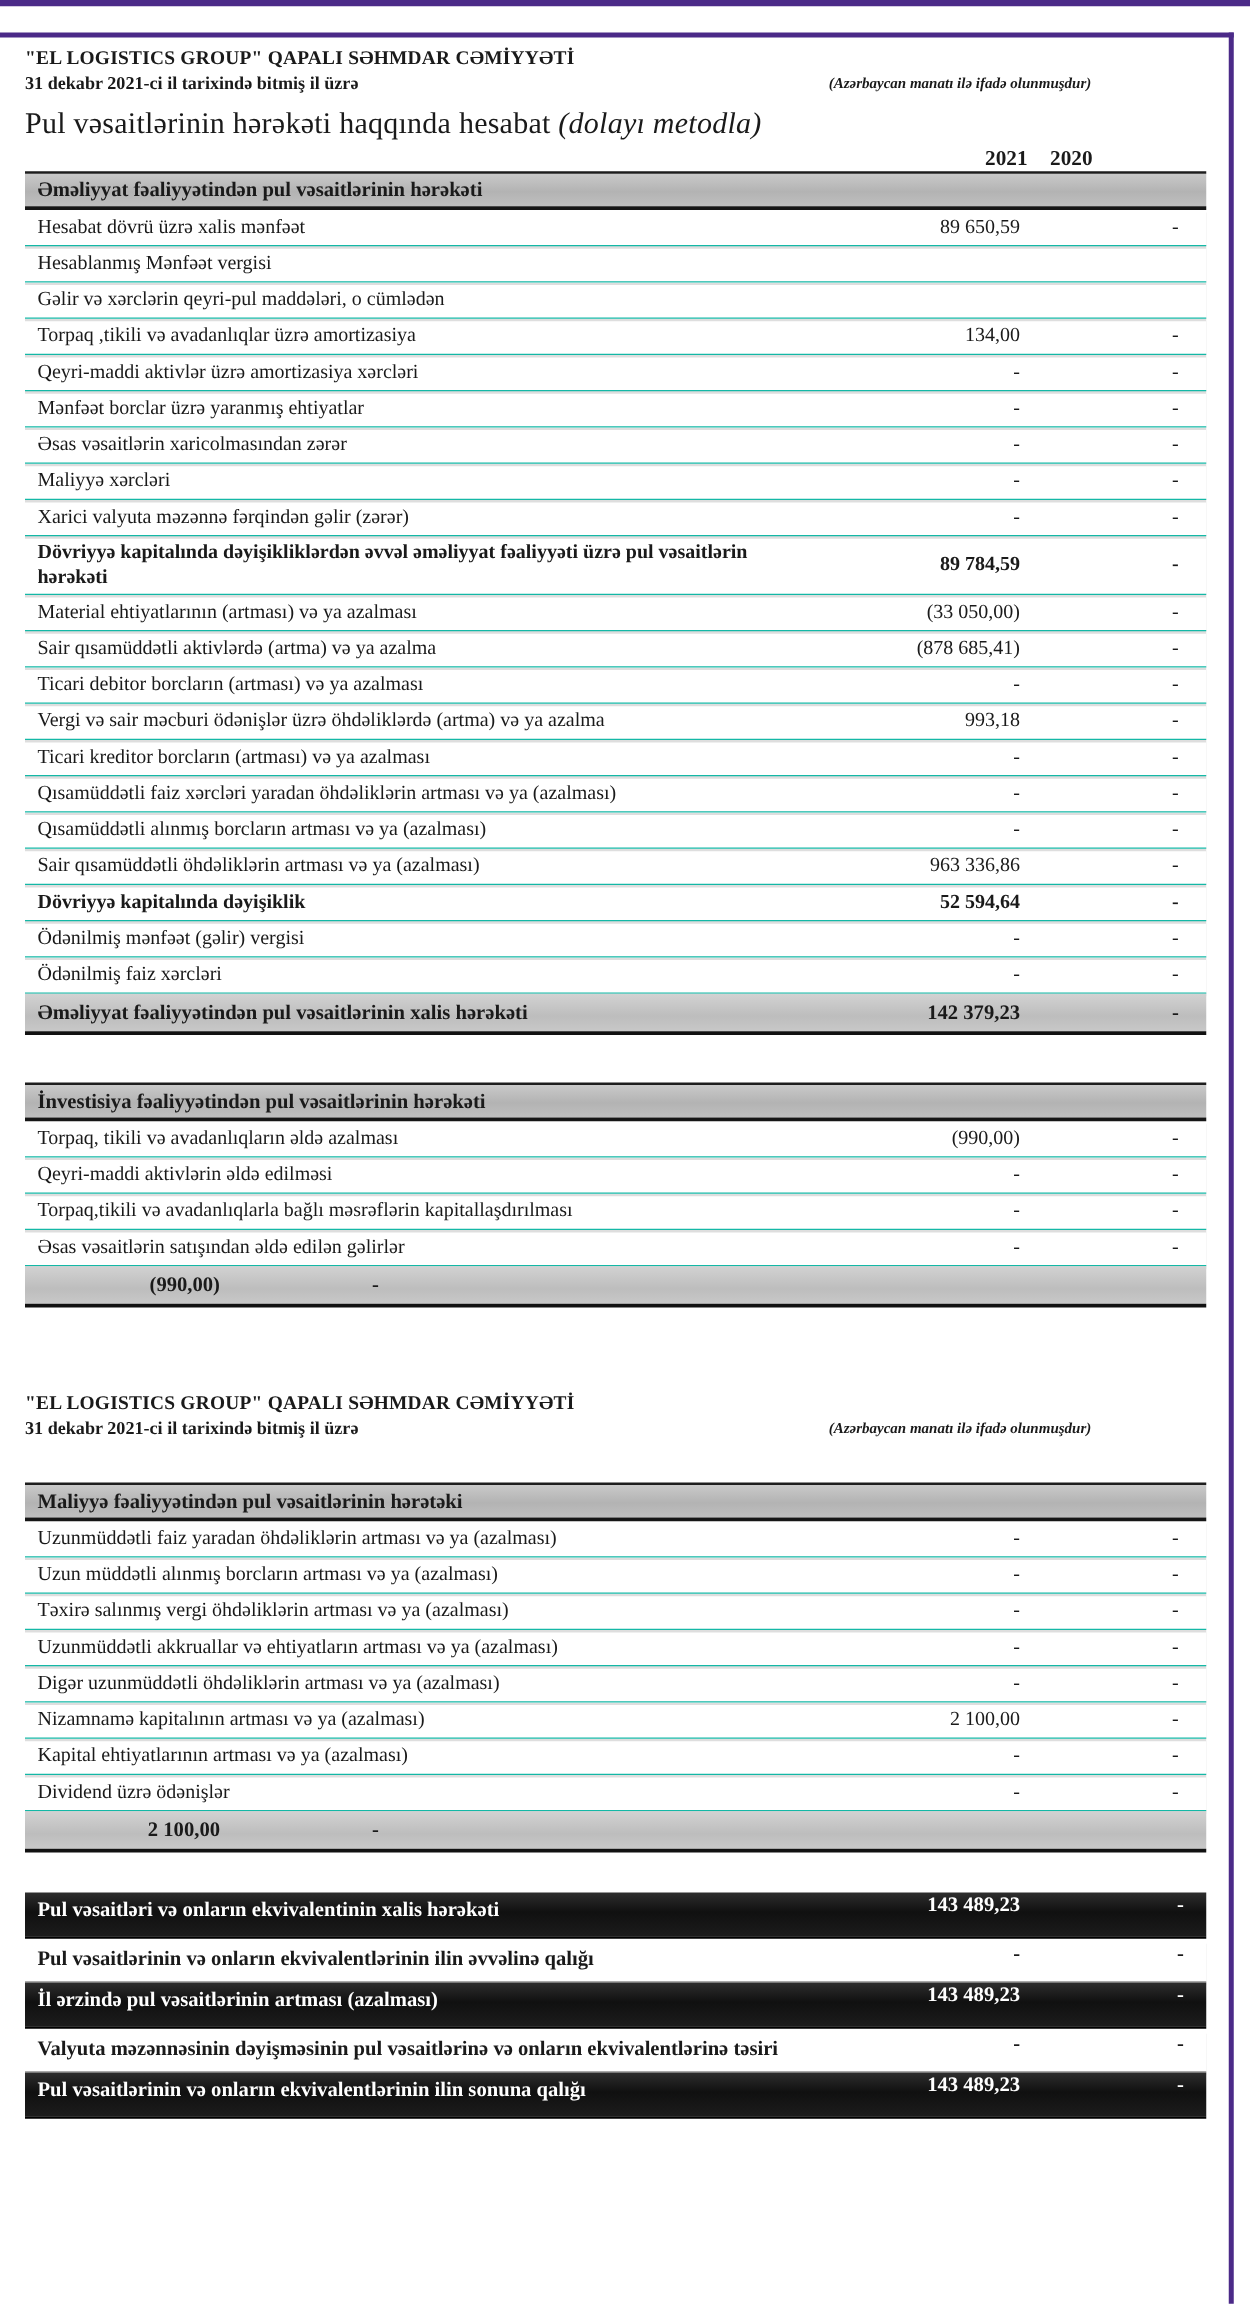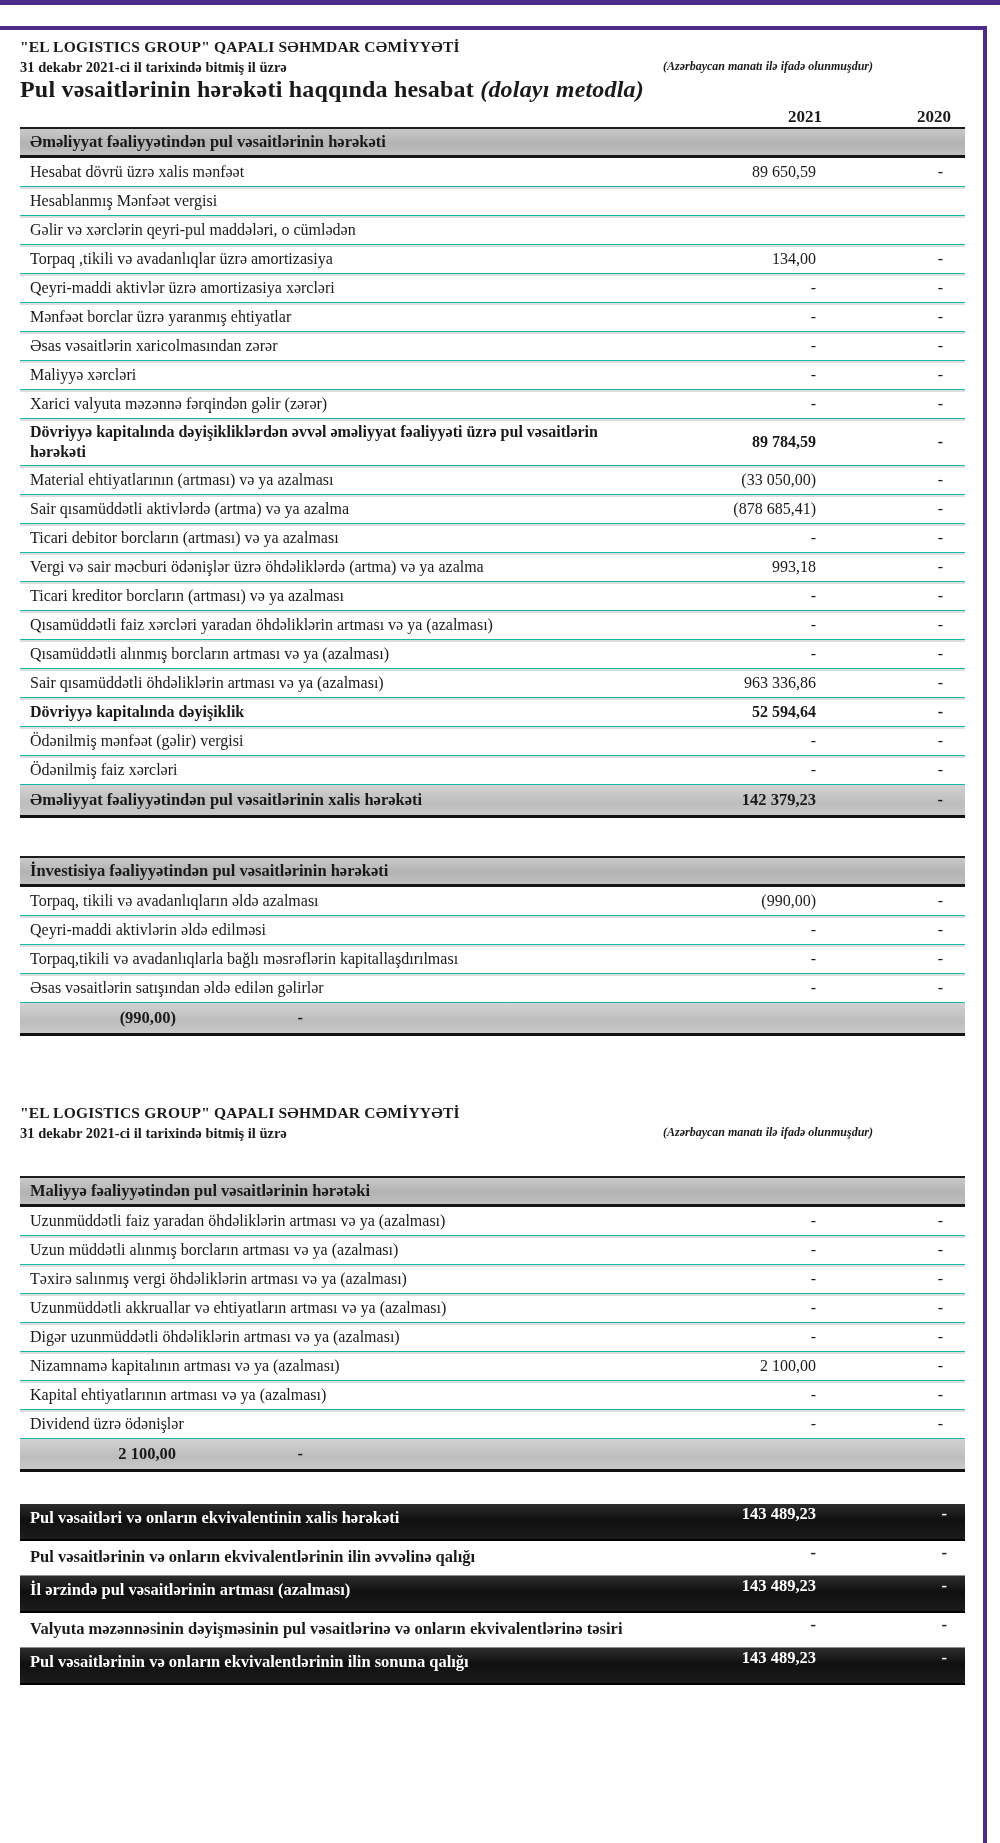--- a/index.html
+++ b/index.html
@@ -18,27 +18,27 @@
   .frame-right     { position: absolute; top: 26px; left: 983px; width: 4px; height: 1817px; background: #4b2a88; }
 
   .page { position: absolute; top: 30px; left: 20px; width: 945px; }
 
   .doc-header { margin-top: 8px; }
   .company { font-size: 15.5px; font-weight: bold; letter-spacing: 0.2px; }
   .subline { display: flex; margin-top: 3px; }
   .period { font-size: 14.5px; font-weight: bold; }
   .currency-note { font-size: 12px; font-weight: bold; font-style: italic; margin-left: auto; margin-right: 92px; white-space: nowrap; }
 
-  .report-title { margin-top: 0; font-size: 24px; font-weight: bold; letter-spacing: 0.2px; }
+  .report-title { margin-top: 10px; font-size: 24px; font-weight: normal; letter-spacing: 0.2px; }
   .report-title .method { font-style: italic; }
 
   .col-headers { display: flex; margin-top: 4px; font-size: 17px; font-weight: bold; }
   .col-headers .spacer { width: 630px; }
   .col-headers .c2021 { width: 190px; text-align: right; padding-right: 18px; }
-  .col-headers .c2020 { width: 125px; text-align: right; padding-right: 14px; }
+  .col-headers .c2020 { width: 125px; padding-right: 14px; }
 
   
   .tbl { width: 100%; }
   .section-bar {
     display: flex; align-items: center;
     min-height: 31px;
     background: linear-gradient(180deg, #c9c9c9 0%, #b3b3b3 55%, #bfbfbf 100%);
     border-top: 2px solid #1d1d1d;
     border-bottom: 3px solid #161616;
     font-weight: bold; font-size: 16.5px;

